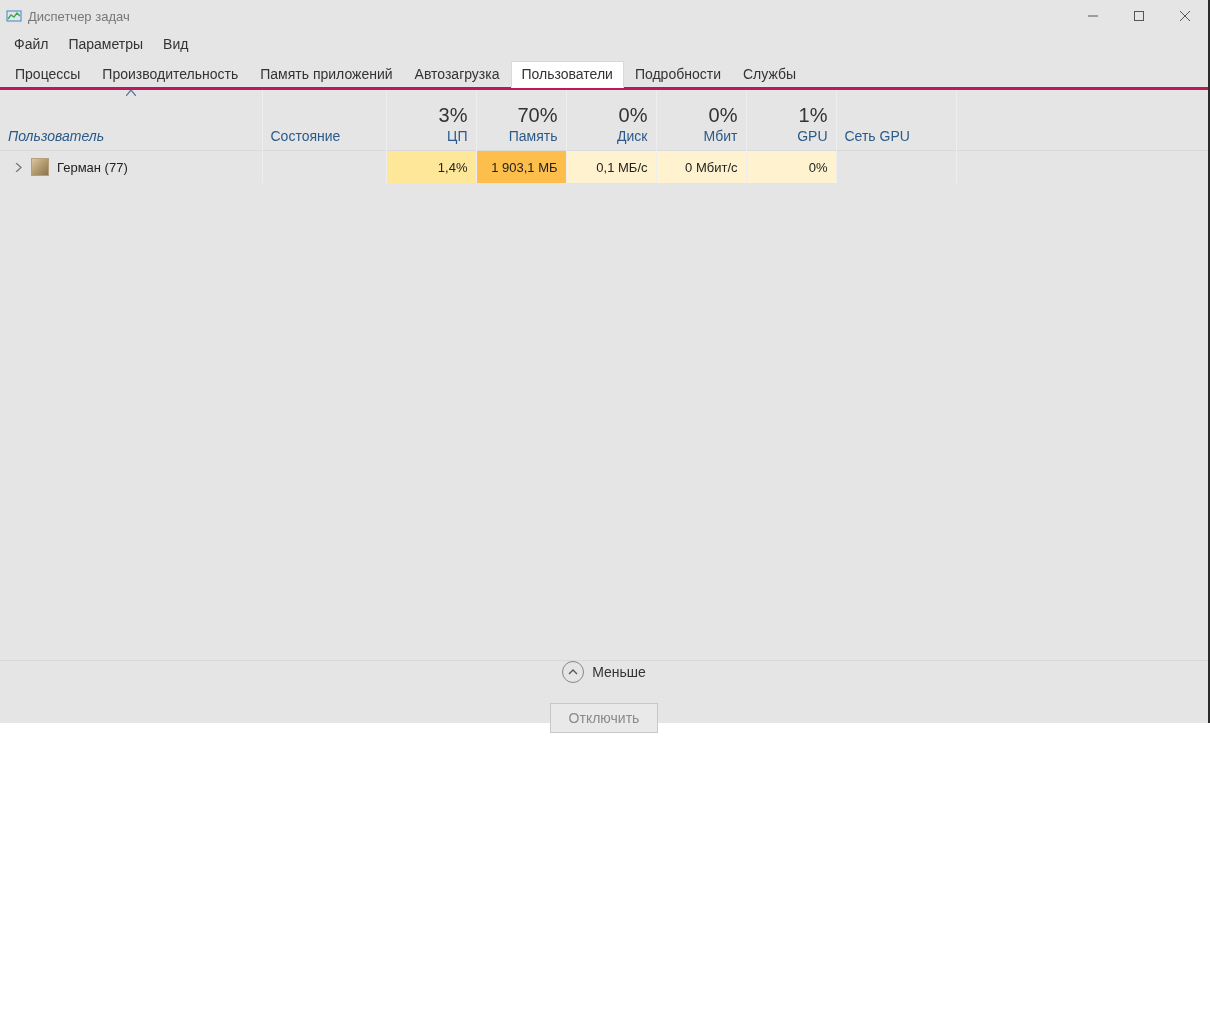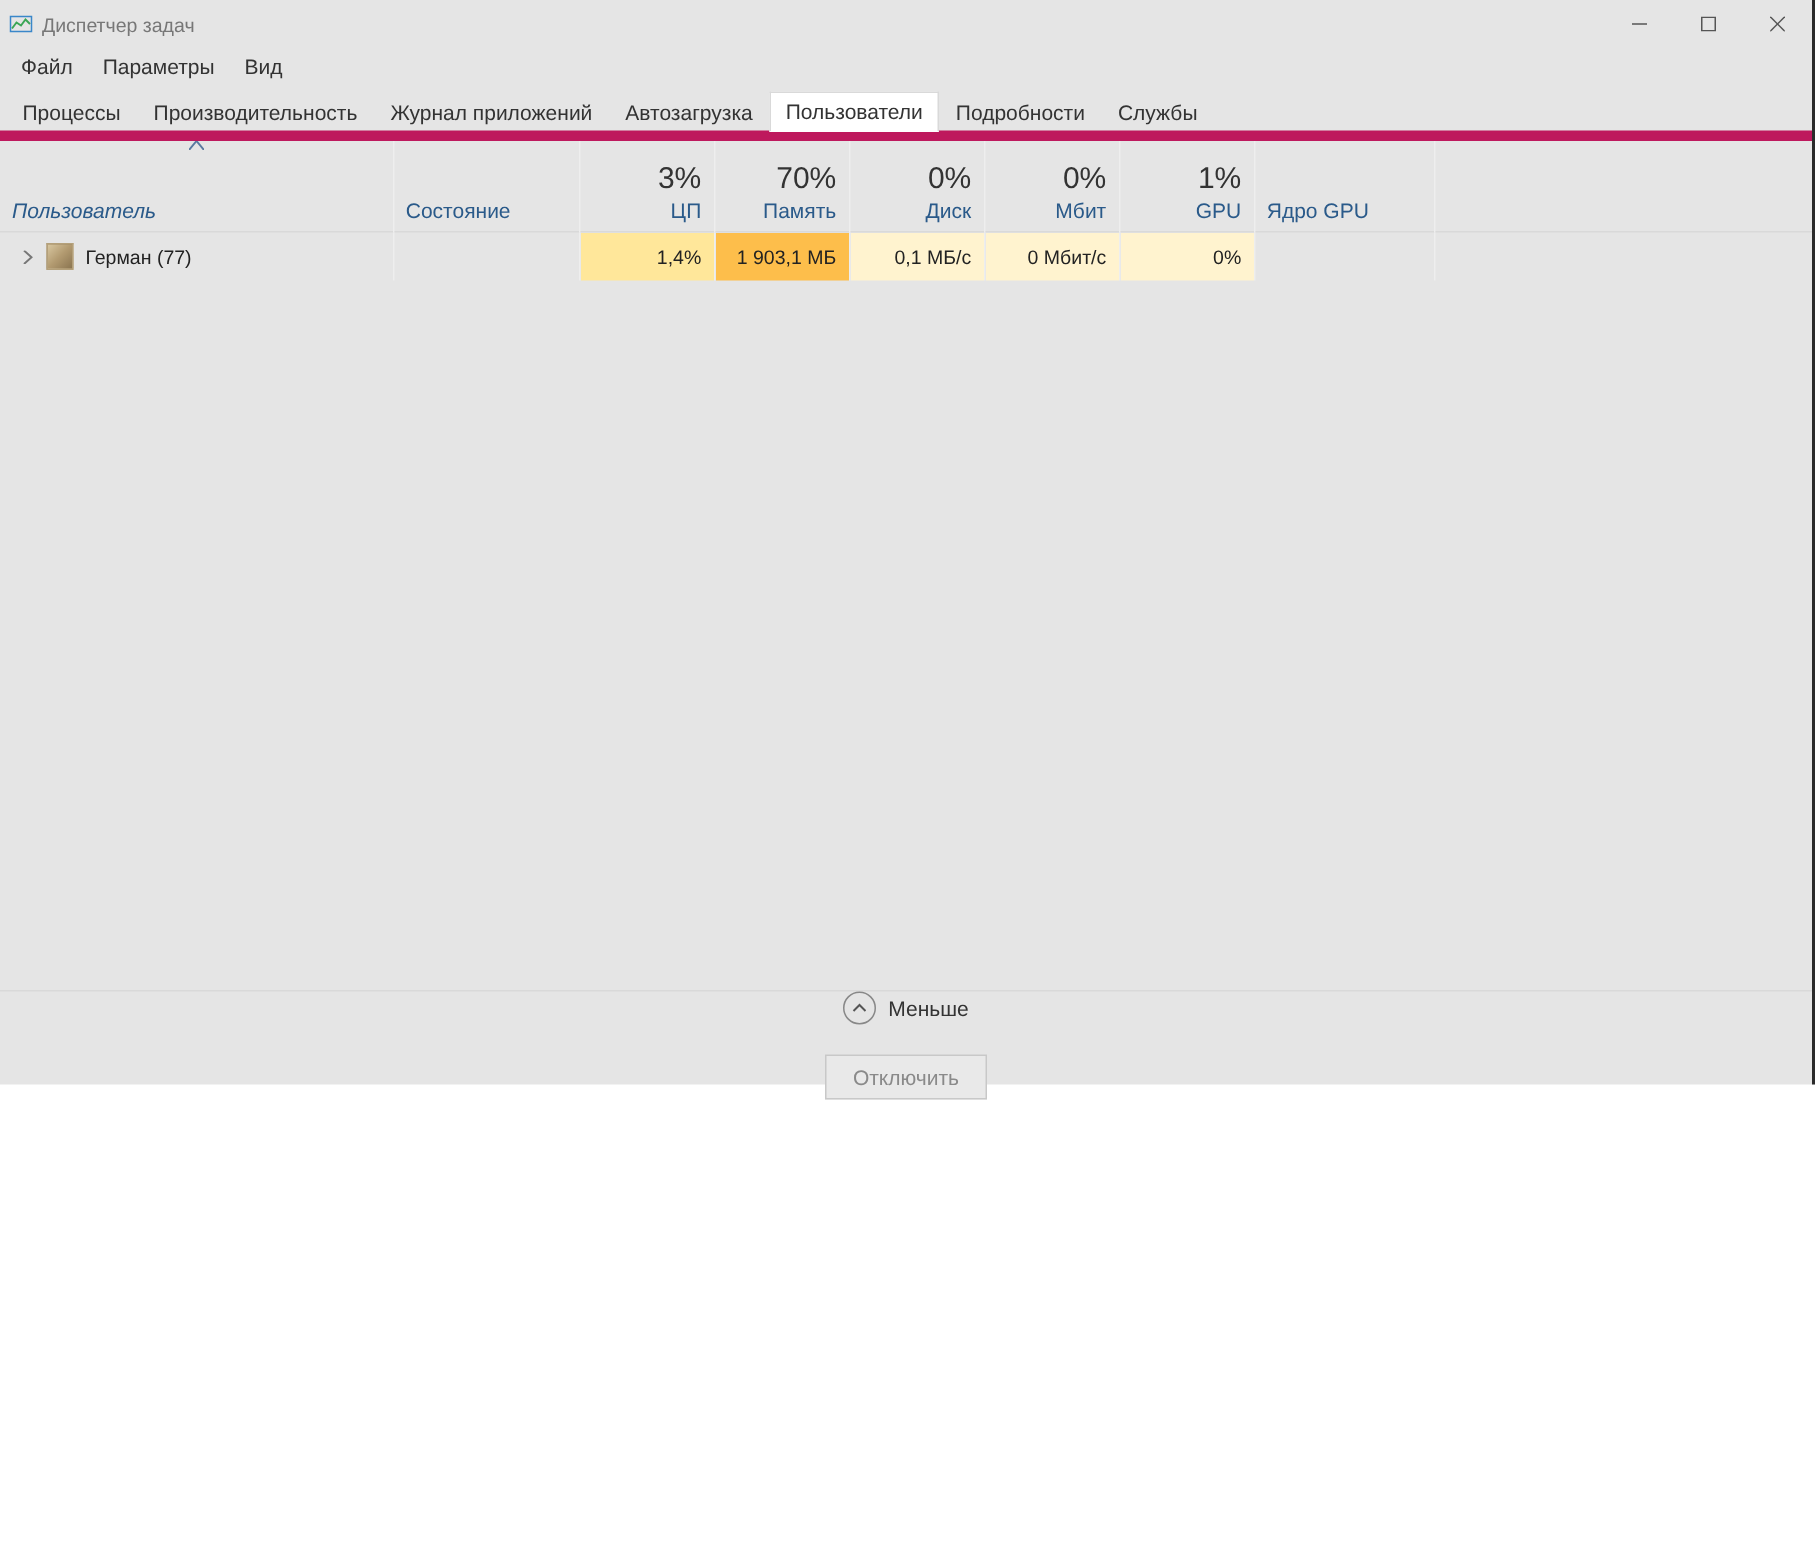--- a/index.html
+++ b/index.html
@@ -10,21 +10,21 @@
   .titlebar-icon { width:16px; height:16px; margin-right:6px; display:flex; align-items:center; justify-content:center;}
   .titlebar-icon svg { width:16px; height:16px; }
   .titlebar-title { flex:0 0 auto; }
   .titlebar-spacer { flex:1; }
   .win-btn { width:46px; height:32px; display:flex; align-items:center; justify-content:center; color:#777;}
   .win-btn svg { width:10px; height:10px; }
   
   .menubar { height:24px; display:flex; align-items:center; padding:0 4px; gap:0; font-size:14px; color:#333;}
   .menu-item { padding:2px 10px; cursor:default;text-align:right; }
   
-  .tabbar { display:flex; align-items:flex-end; padding:4px 4px 0 4px; border-bottom:7px solid #be185d; font-size:14px; }
+  .tabbar { display:flex; align-items:flex-start; padding:4px 4px 0 4px; border-bottom:3px solid #be185d; font-size:14px; }
   .tab { padding:4px 10px 5px 10px; border:1px solid transparent; border-bottom:none; color:#333; cursor:default; position:relative; top:1px;}
   .tab.active { border-color:#d9d9d9; background:#fff; border-bottom:1px solid #fff; }
   
   .content { flex:1; display:flex; flex-direction:column; overflow:hidden; border-bottom:1px solid #d9d9d9;}
   
   table.grid { width:100%; border-collapse:collapse; table-layout:fixed; }
   table.grid th, table.grid td { border-right:1px solid #eee; padding:0; }
   .hdr { height:60px; border-bottom:1px solid #d9d9d9; }
   .hdr-cell { height:60px; display:flex; flex-direction:column; justify-content:flex-end; padding:4px 8px 6px 8px; text-align:left; font-weight:normal;}
   .hdr-cell.right { text-align:right; align-items:flex-end;}
@@ -94,21 +94,21 @@
 
   <div class="menubar">
     <div class="menu-item">Файл</div>
     <div class="menu-item">Параметры</div>
     <div class="menu-item">Вид</div>
   </div>
 
   <div class="tabbar">
     <div class="tab">Процессы</div>
     <div class="tab">Производительность</div>
-    <div class="tab">Журнал приложений</div>
+    <div class="tab">Память приложений</div>
     <div class="tab">Автозагрузка</div>
     <div class="tab active">Пользователи</div>
     <div class="tab">Подробности</div>
     <div class="tab">Службы</div>
   </div>
 
   <div class="content">
     <table class="grid">
       <colgroup>
         <col class="col-user">
@@ -163,21 +163,21 @@
           </div>
         </th>
         <th>
           <div class="hdr-cell right">
             <div class="hdr-top">1%</div>
             <div class="hdr-bot">GPU</div>
           </div>
         </th>
         <th>
           <div class="hdr-cell">
-                <div class="hdr-bot">Ядро GPU</div>
+                <div class="hdr-bot">Сеть GPU</div>
               </div>
         </th>
         <th style="border-right:none;"></th>
       </tr>
 
       <tr class="datarow">
         <td>
           <div class="user-cell">
             <span class="expand-chevron">
                   <svg viewBox="0 0 9 9">

